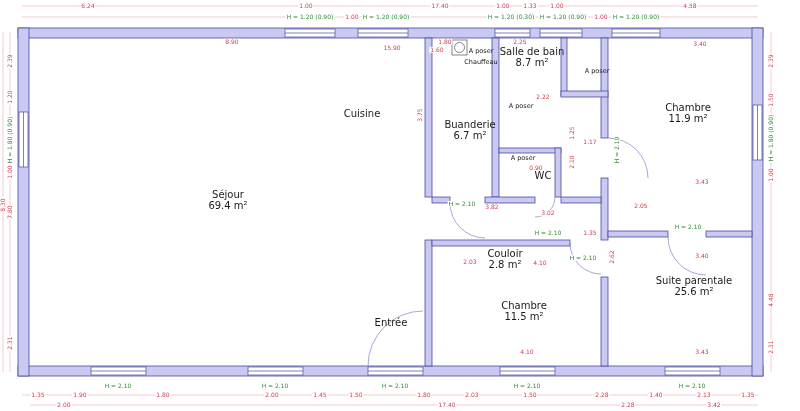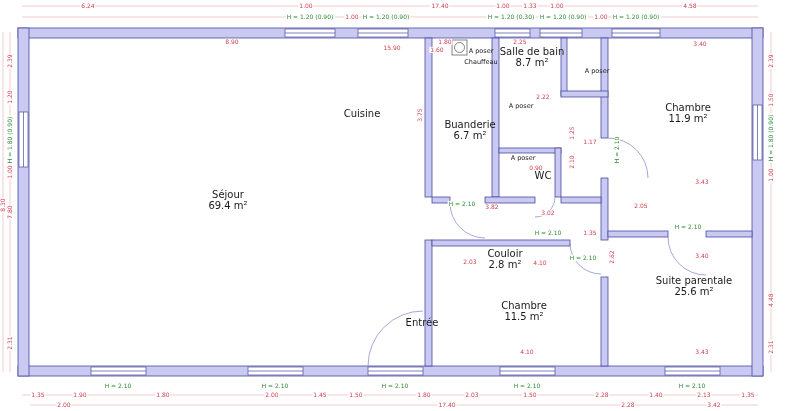--- a/index.html
+++ b/index.html
@@ -252,17 +252,17 @@
         <div>WC</div>
       </div>
       <div class="lbl room" style="left: 524px; top: 311px;">
         <div>Chambre</div>
         <div>11.5 m²</div>
       </div>
       <div class="lbl room" style="left: 694px; top: 286px;">
         <div>Suite parentale</div>
         <div>25.6 m²</div>
       </div>
-      <div class="lbl room" style="left: 391px; top: 323px; margin-left: 31px;">
+      <div class="lbl room" style="left: 391px; top: 323px;">
         <div>Entrée</div>
       </div>
     </div>
 </div>
 
 </body></html>

